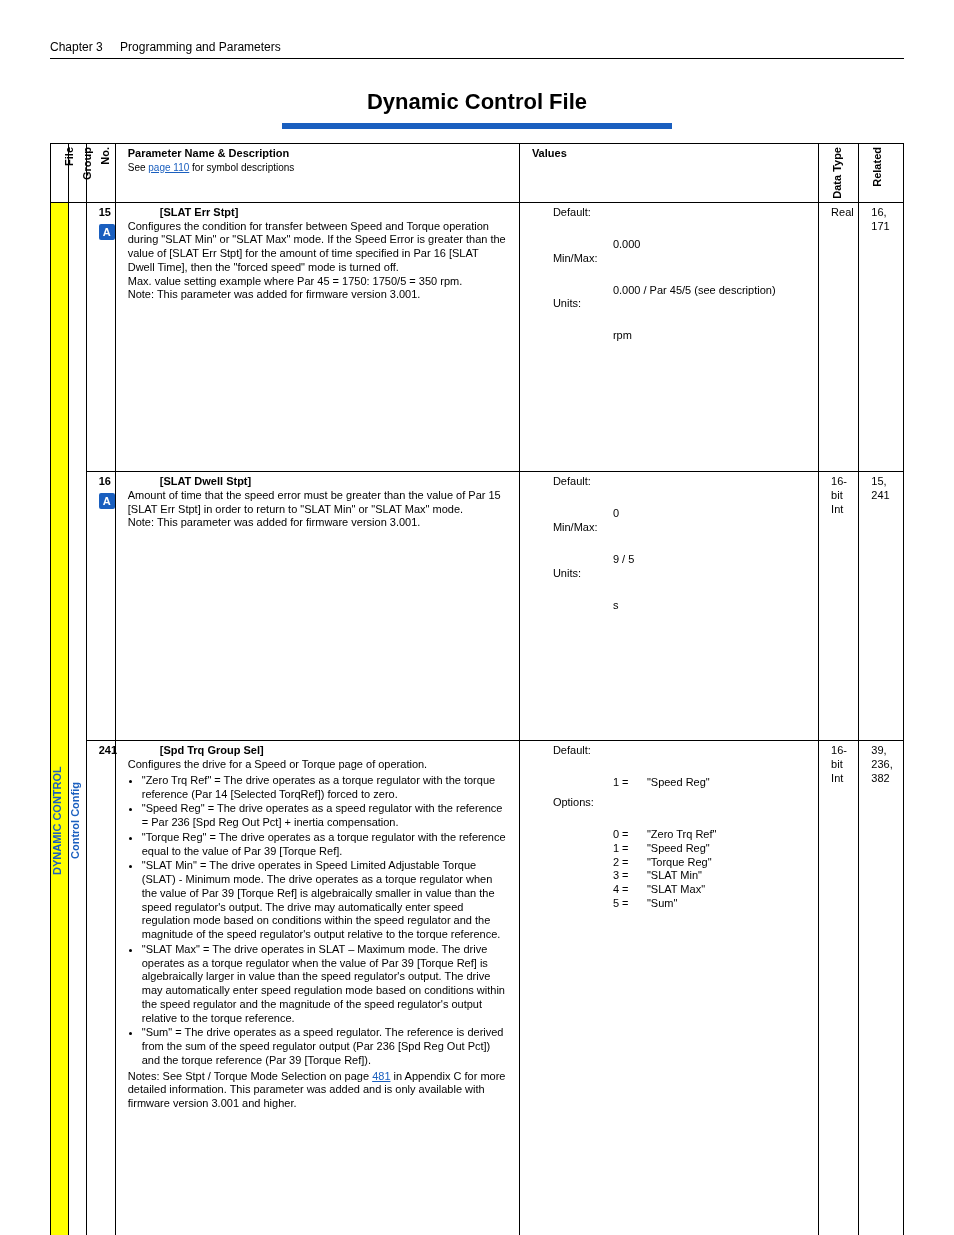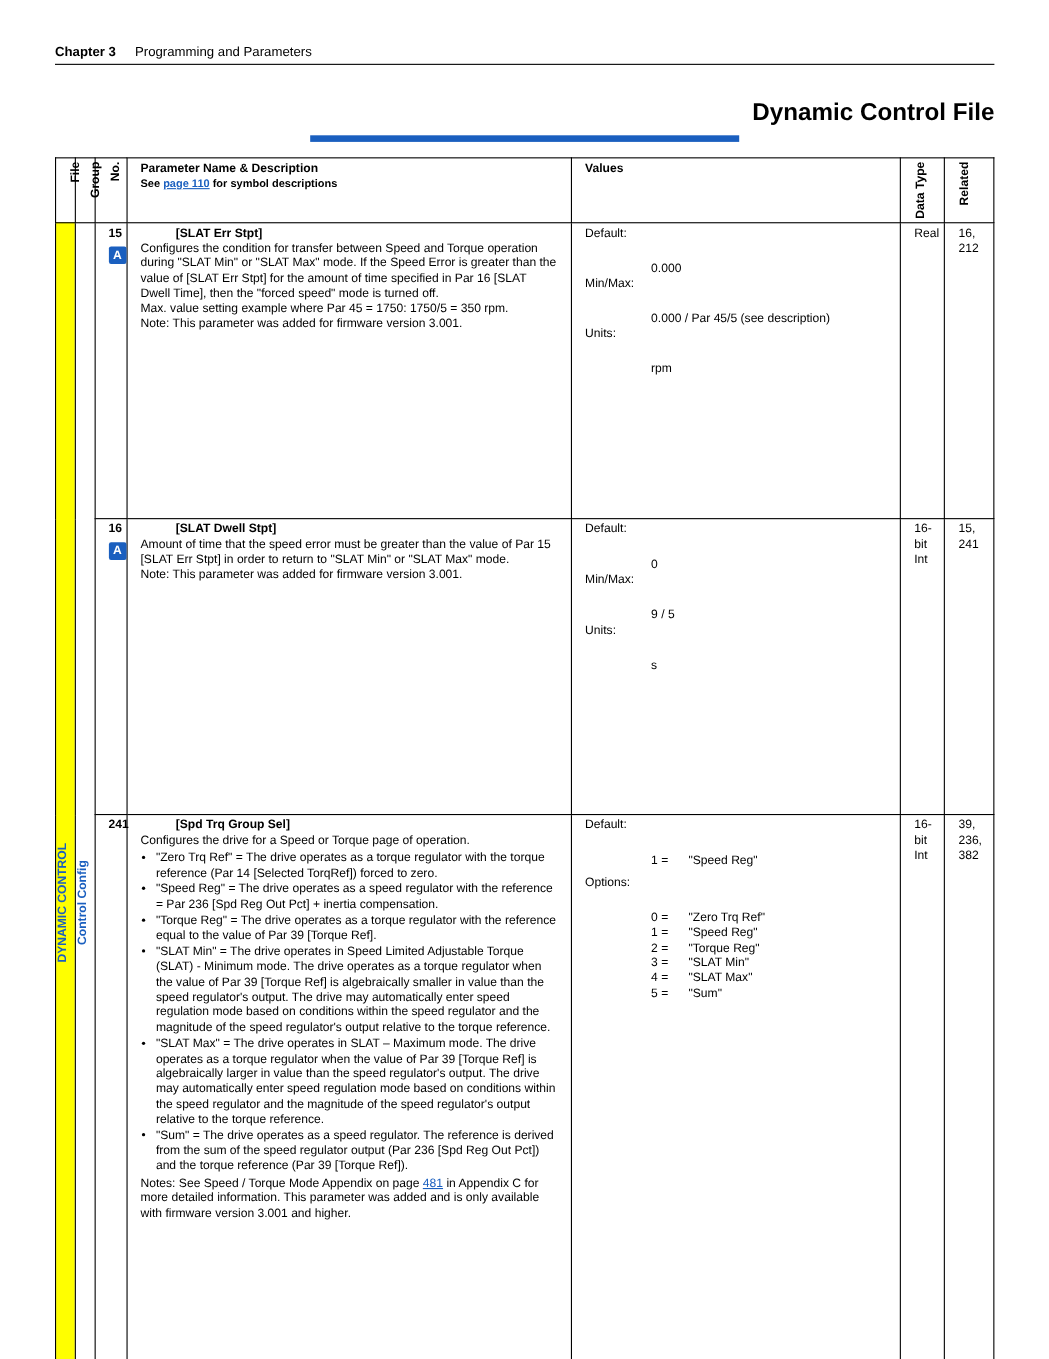--- a/index.html
+++ b/index.html
@@ -9,25 +9,25 @@
     margin: 0;
     padding: 40px 50px;
     width: 854px;
   }
   .chapter-header {
     font-size: 12px;
     margin-bottom: 30px;
     border-bottom: 1px solid #000;
     padding-bottom: 4px;
   }
-  .chapter-header b { font-weight: bold; margin-right: 14px; }
+  .chapter-header b { font-weight: normal; margin-right: 14px; }
   h1.section-title {
     font-size: 22px;
     font-weight: bold;
-    text-align: right;
+    text-align: center;
     margin: 20px 0 8px 0;
   }
   .title-rule {
     height: 6px;
     background: #1a5fbf;
     margin: 0 auto 14px auto;
     width: 390px;
   }
   table.param {
     border-collapse: collapse;
@@ -76,25 +76,25 @@
     font-weight: bold;
     text-align: center;
     line-height: 16px;
     border-radius: 2px;
     font-size: 11px;
     margin-top: 4px;
   }
   ul.tight { margin: 2px 0 2px 14px; padding: 0; }
   ul.tight li { margin-bottom: 1px; }
   .val-row { display: flex; }
-  .val-label { width: 60px; flex-shrink:0; }
+  .val-label { width: 60px; flex-shrink:0;margin-left:21px; }
   .val-body { flex: 1; margin-top: 32px; }
   .opt-row { display:flex; }
   .opt-key { width: 34px; flex-shrink:0;}
-  .subnote { font-size: 10px; font-weight: bold; }
+  .subnote { font-size: 10px; font-weight: normal; }
 </style>
 </head>
 <body>
 
 <div class="chapter-header">
   <b>Chapter 3</b>
   <span>Programming and Parameters</span>
 </div>
 
 <h1 class="section-title">Dynamic Control File</h1>
@@ -163,21 +163,21 @@
         <div class="val-row">
             <span class="val-label">Min/Max:</span>
             <span class="val-body">0.000 / Par 45/5 (see description)</span>
           </div>
         <div class="val-row">
             <span class="val-label">Units:</span>
             <span class="val-body">rpm</span>
           </div>
       </td>
       <td>Real</td>
-      <td>16, 212</td>
+      <td>16, 171</td>
     </tr>
 
     <tr>
       <td>
         <b>16</b><br>
         <span class="icon-box">A</span>
       </td>
       <td>
         <span class="param-name">[SLAT Dwell Stpt]</span><br>
         <span style="white-space:pre-line">Amount of time that the speed error must be greater than the value of Par 15 [SLAT Err Stpt] in order to return to "SLAT Min" or "SLAT Max" mode.
@@ -207,21 +207,21 @@
         <span class="param-name">[Spd Trq Group Sel]</span><br>
         <span>Configures the drive for a Speed or Torque page of operation.</span>
         <ul class="tight">
           <li>"Zero Trq Ref" = The drive operates as a torque regulator with the torque reference (Par 14 [Selected TorqRef]) forced to zero.</li>
           <li>"Speed Reg" = The drive operates as a speed regulator with the reference = Par 236 [Spd Reg Out Pct] + inertia compensation.</li>
           <li>"Torque Reg" = The drive operates as a torque regulator with the reference equal to the value of Par 39 [Torque Ref].</li>
           <li>"SLAT Min" = The drive operates in Speed Limited Adjustable Torque (SLAT) - Minimum mode. The drive operates as a torque regulator when the value of Par 39 [Torque Ref] is algebraically smaller in value than the speed regulator's output. The drive may automatically enter speed regulation mode based on conditions within the speed regulator and the magnitude of the speed regulator's output relative to the torque reference.</li>
           <li>"SLAT Max" = The drive operates in SLAT – Maximum mode. The drive operates as a torque regulator when the value of Par 39 [Torque Ref] is algebraically larger in value than the speed regulator's output. The drive may automatically enter speed regulation mode based on conditions within the speed regulator and the magnitude of the speed regulator's output relative to the torque reference.</li>
           <li>"Sum" = The drive operates as a speed regulator. The reference is derived from the sum of the speed regulator output (Par 236 [Spd Reg Out Pct]) and the torque reference (Par 39 [Torque Ref]).</li>
         </ul>
-        <span>Notes: See Speed / Torque Mode Appendix on page </span><a class="sublink">481</a><span> in Appendix C for more detailed information. This parameter was added and is only available with firmware version 3.001 and higher.</span>
+        <span>Notes: See Stpt / Torque Mode Selection on page </span><a class="sublink">481</a><span> in Appendix C for more detailed information. This parameter was added and is only available with firmware version 3.001 and higher.</span>
       </td>
       <td>
         <div class="val-row">
             <span class="val-label">Default:</span>
           <span class="val-body">
               <span class="opt-row">
                 <span class="opt-key">1 =</span>
                 <span>"Speed Reg"</span>
               </span>
             </span>

